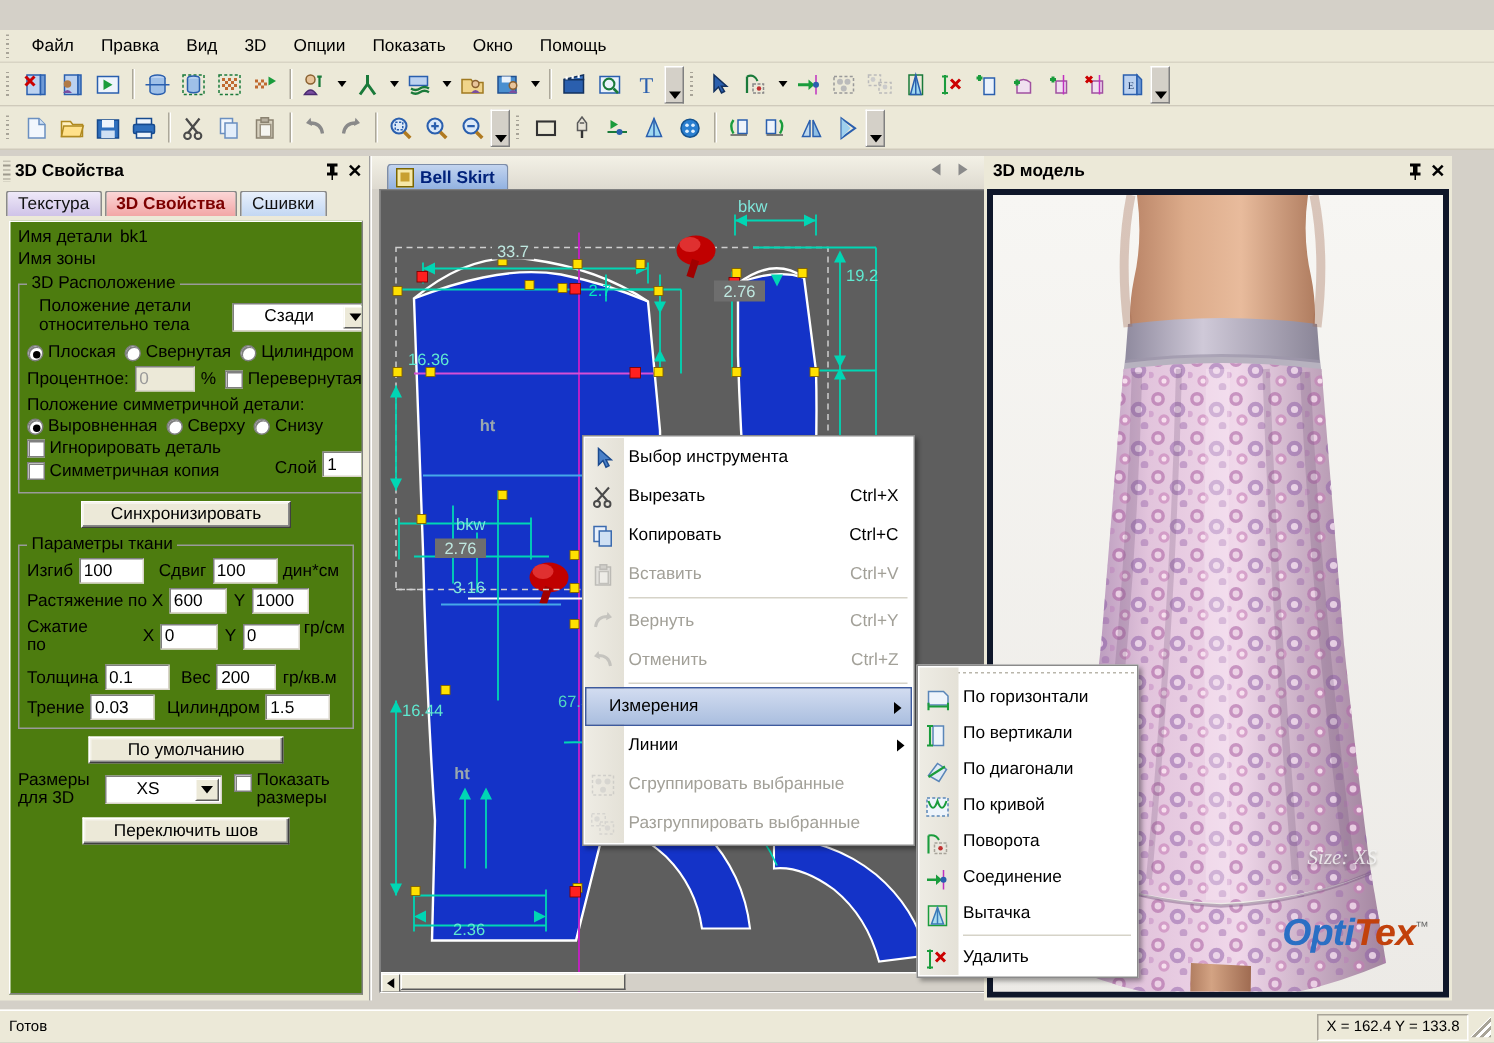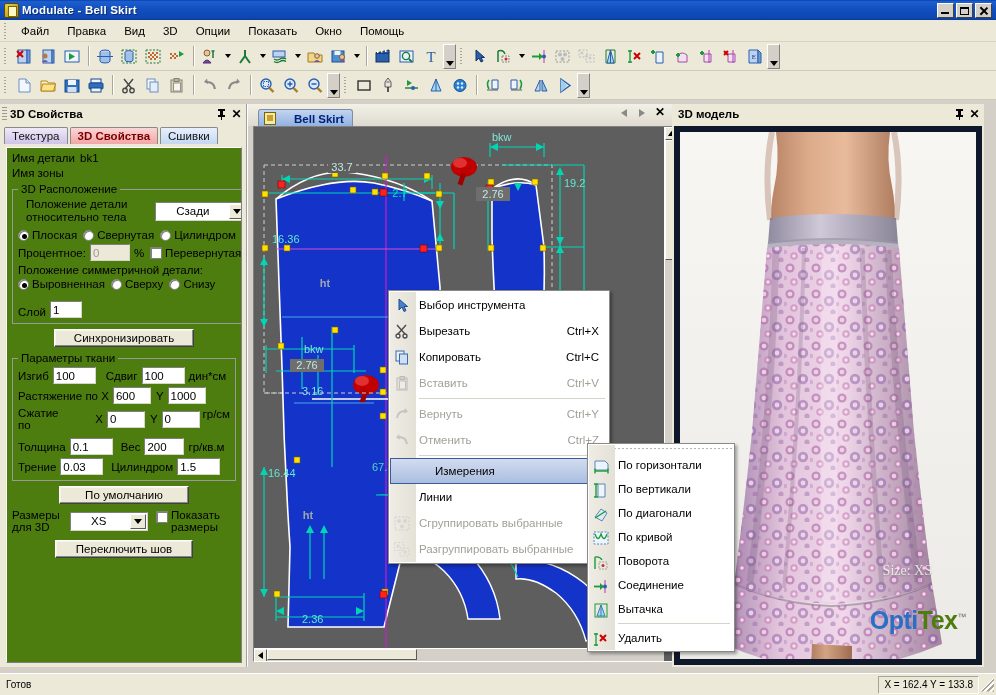--- a/index.html
+++ b/index.html
@@ -171,21 +171,21 @@
   .ctr { display:flex; justify-content:center; margin:5px 0; }
 
   
   .mdi {
     position:absolute; left:247px; top:104px; width:437px; height:563px;
     background:#d4d0c8; border-left:1px solid #fff;
   }
   .mdi-tabrow { height:22px; position:relative; display:flex; align-items:flex-end;
     background:linear-gradient(to bottom,#f3f1e6,#dedad0); }
   .doctab {
-    margin-left:10px; display:flex; align-items:center; gap:18px;
+    margin-left:10px; display:flex; align-items:center; gap:4px;
     background:linear-gradient(to bottom,#c3d4ef,#8fb0e0);
     border:1px solid #7d8da8; border-bottom:none; border-radius:3px 3px 0 0;
     padding:2px 8px 2px 5px; font-weight:bold; font-size:11.5px; color:#00217a;
     position:relative; top:1px; cursor:pointer;
   }
   .doctab-ic { width:12px; height:13px; background:#f6e8a8; border:1px solid #7a6500; position:relative; }
   .doctab-ic::after{ content:""; position:absolute; inset:2px 2px 3px 2px; background:#c8a030; }
   .mdi-navs { position:absolute; right:18px; top:3px; display:flex; gap:7px; align-items:center; }
   .nv { width:11px; height:12px; cursor:pointer; position:relative; }
   .nv-l::after,.nv-r::after{ content:""; position:absolute; top:2px; left:2px;
@@ -208,41 +208,42 @@
   .canvas-scroll-h { position:absolute; left:0; right:13px; bottom:0; height:13px;
     background:#d4d0c8; border-top:1px solid #fff; }
   .sb-arrow { width:13px; height:13px; background:#ece9d8;
     border:1px solid #fff; border-right-color:#5a5a5a; border-bottom-color:#5a5a5a;
     display:flex; align-items:center; justify-content:center; cursor:pointer; }
   .sb-thumb { background:#ece9d8; border:1px solid #fff;
     border-right-color:#5a5a5a; border-bottom-color:#5a5a5a; cursor:pointer; }
 
   
   .rightpanel {
-    position:absolute; left:672px; top:104px; width:312px; height:563px;
+    position:absolute; left:656px; top:104px; width:312px; height:563px;
     background:#ece9d8;
   }
   .r3d-view {
     position:absolute; left:2px; top:22px; right:2px; bottom:2px;
     background:#f4f2ee; overflow:hidden;
-    border:6px solid #0f172a;
+    border:4px solid #0f172a;
+    font-style:italic;
   }
   .watermark-size {
     position:absolute; right:44px; bottom:80px; color:#f2f2f2; font-size:14px;
     font-family:"Liberation Serif", serif; opacity:.85;
     text-shadow:0 1px 2px rgba(0,0,0,.35); pointer-events:none;
   }
   .watermark-logo {
     position:absolute; right:10px; bottom:24px;
     font-family:"Liberation Sans", sans-serif; font-size:25px; letter-spacing:-.5px;
     pointer-events:none;
   }
   .wl-o { color:#2a6fc4; font-weight:bold; }
   .wl-pti { color:#2a6fc4; font-weight:bold; }
-  .wl-tex { color:#4d7c0f; font-weight:bold; }
+  .wl-tex { color:#c2410c; font-weight:bold; }
   .wl-tm { font-size:9px; vertical-align:super; color:#6a6a6a; }
 
   
   .statusbar {
     position:absolute; left:0; bottom:0; width:996px; height:22px;
     background:#ece9d8; border-top:1px solid #fff; display:flex; align-items:center;
   }
   .sb-pane {
     height:18px; margin:2px 1px; display:flex; align-items:center; padding:0 5px;
     border:1px solid #a8a498; border-right-color:#fff; border-bottom-color:#fff;
@@ -272,51 +273,35 @@
   }
   .ctx-item .ic { position:absolute; left:4px; top:4px; width:18px; height:18px;
     display:flex; align-items:center; justify-content:center; }
   .ctx-item .lbl2 { flex:1; }
   .ctx-item .acc { color:#000; padding-left:26px; }
   .ctx-item.dis { color:#a2a098; }
   .ctx-item.dis .acc { color:#a2a098; }
   .ctx-item.dis .ic { opacity:.45; filter:grayscale(1); }
   .ctx-item.sel {
     background:linear-gradient(to bottom,#d2dcf0,#aabedf);
-    border:1px solid #3d5a9e; margin:0 1px; padding-left:44px; height:26px;
+    border:1px solid #3d5a9e; margin:0 1px; padding-left:15px; height:26px;
   }
   .ctx-sep { height:1px; background:#d6d3c8; margin:2px 4px 2px 30px; }
   .ctx-arrow { position:absolute; right:6px; top:9px;
     border-top:4px solid transparent; border-bottom:4px solid transparent;
     border-left:5px solid #000; }
   .ctx-dotted { height:5px; margin:1px 2px 2px 2px;
     background:repeating-linear-gradient(to right,#b9b6ab 0 2px,transparent 2px 4px);
     background-position:0 2px; background-size:4px 1px; background-repeat:repeat-x; }
 </style>
 </head>
 <body>
 
 <div id="app">
 
-  <div class="titlebar">
-    <div class="title-icon"></div>
-    <div class="title-text">Modulate - Bell Skirt</div>
-    <div class="win-btns">
-      <div class="win-btn wb-min">
-          <i></i>
-        </div>
-      <div class="win-btn wb-max">
-          <i></i>
-        </div>
-      <div class="win-btn wb-close">
-          <i></i>
-          <i></i>
-        </div>
-    </div>
-  </div>
 
   <div class="menubar">
     <div class="grip"></div>
     <div class="menuitem">Файл</div>
     <div class="menuitem">Правка</div>
     <div class="menuitem">Вид</div>
     <div class="menuitem">3D</div>
     <div class="menuitem">Опции</div>
     <div class="menuitem">Показать</div>
     <div class="menuitem">Окно</div>
@@ -777,20 +762,30 @@
               <span class="mk"></span>
               <span>Сверху</span>
             </label>
           <label class="radio">
               <span class="mk"></span>
               <span>Снизу</span>
             </label>
         </div>
 
         <div style="display:flex; align-items:flex-start;">
+          <div style="flex:1">
+            <label class="chk" style="margin-bottom:3px">
+                <span class="mk"></span>
+                <span>Игнорировать деталь</span>
+              </label>
+            <label class="chk">
+                <span class="mk"></span>
+                <span>Симметричная копия</span>
+              </label>
+          </div>
           <div style="display:flex; align-items:flex-end; padding-top:8px;">
             <span class="lbl">Слой</span>
             <input class="txt" style="width: 32px; margin-left: 4px;" value="1">
           </div>
         </div>
       </fieldset>
 
       <div class="ctr">
         <button class="btn" style="width:140px">Синхронизировать</button>
       </div>
@@ -1306,21 +1301,21 @@
             <rect x="0.5" y="0.5" width="9" height="8" fill="none" stroke="#c2bfb5" stroke-dasharray="2 1.5"></rect>
             <rect x="6" y="6" width="9" height="8" fill="none" stroke="#c2bfb5" stroke-dasharray="2 1.5"></rect>
             <circle cx="4" cy="4" r="1.8" fill="#cac7bd"></circle>
             <circle cx="11" cy="10" r="1.8" fill="#cac7bd"></circle>
           </svg>
         </span>
       <span class="lbl2">Разгруппировать выбранные</span>
     </div>
   </div>
 
-  <div class="ctxmenu" style="left:587px; top:443px; width:148px;">
+  <div class="ctxmenu" style="left:611px; top:443px; width:148px;">
     <div class="ctx-gutter"></div>
     <div class="ctx-dotted"></div>
 
     <div class="ctx-item" style="height:24px">
       <span class="ic">
           <svg width="16" height="15" viewBox="0 0 16 15">
             <path d="M2 2 h10 l3 3 v6 h-13z" fill="#eef4fb" stroke="#5a86b8"></path>
             <path d="M2 12 h13" stroke="#1a9c3c" stroke-width="1.4"></path>
             <path d="M2 9.5 v5 M15 9.5 v5" stroke="#1a9c3c" stroke-width="1.4"></path>
           </svg>

